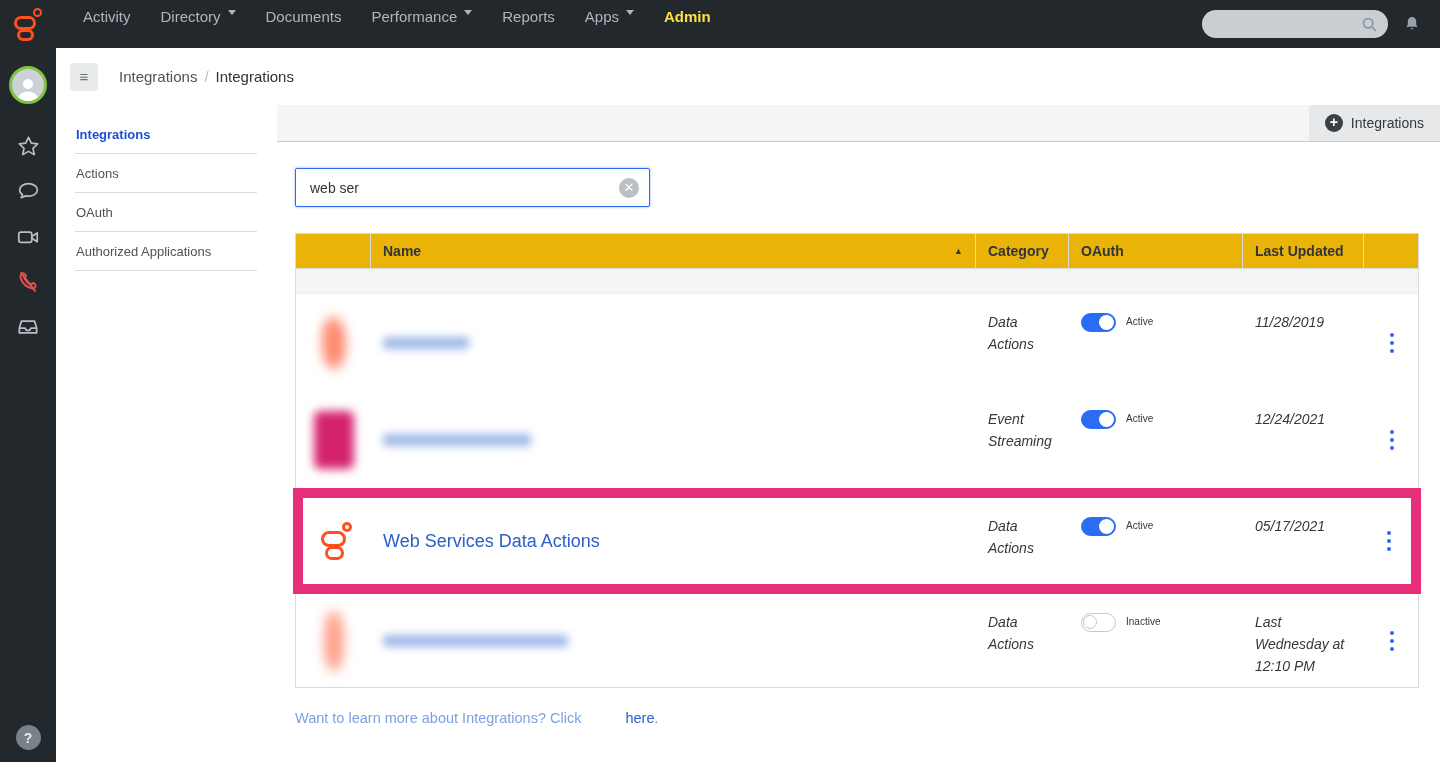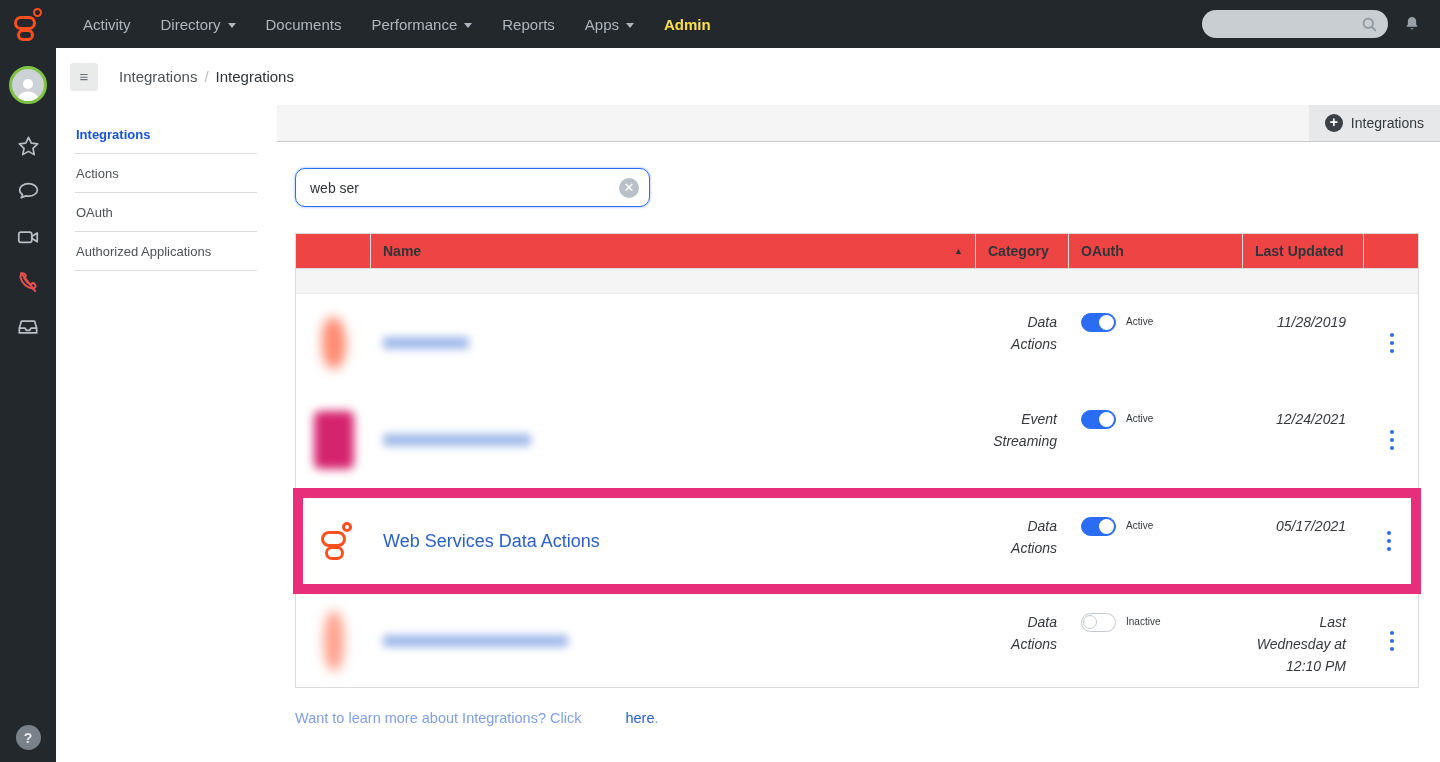--- a/index.html
+++ b/index.html
@@ -7,21 +7,21 @@
 
   
   .topnav { position:fixed; top:0; left:0; width:1440px; height:48px; background:#23282d; display:flex; align-items:center; z-index:20; }
   .logo-box { width:56px; height:48px; display:flex; align-items:center; justify-content:center; }
   .glogo { position:relative; width:30px; height:33px; }
   .glogo i { position:absolute; border:3px solid #ff4f1f; border-radius:8px; display:block; }
   .glogo .dot { right:1px; top:0; width:9px; height:9px; border-width:2.5px; border-radius:50%; }
   .glogo .mid { left:1px; top:8px; width:22px; height:14px; }
   .glogo .bot { left:4px; top:21px; width:17px; height:12px; border-radius:6px; }
   .nav-items { display:flex; align-items:center; margin-left:12px; }
-  .nav-item { padding:0 15px; font-size:15px; color:#aeb6bd; cursor:pointer; display:flex; align-items:center; gap:7px; height:32px; }
+  .nav-item { padding:0 15px; font-size:15px; color:#aeb6bd; cursor:pointer; display:flex; align-items:flex-start; gap:7px; height:32px; }
   .nav-item.active { color:#fde047; font-weight:bold; }
   .caret { width:0; height:0; border-left:4.5px solid transparent; border-right:4.5px solid transparent; border-top:5px solid #aeb6bd; margin-top:2px; }
   .nav-search { margin-left:auto; width:186px; height:28px; border-radius:14px; background:#c9ced3; display:flex; align-items:center; padding:0 10px 0 14px; }
   .nav-search input { flex:1; min-width:0; border:none; outline:none; background:transparent; font-size:13px; color:#3a4045; font-family:"Liberation Sans",sans-serif; }
   .bell-wrap { margin:0 18px 0 14px; display:flex; align-items:center; cursor:pointer; }
 
   
   .rail { position:fixed; left:0; top:48px; width:56px; height:714px; background:#23282d; display:flex; flex-direction:column; align-items:center; padding:18px 0 12px; z-index:15; }
   .avatar { width:38px; height:38px; border-radius:50%; border:3px solid #7fc241; background:#cdd2d6; display:flex; align-items:flex-end; justify-content:center; overflow:hidden; cursor:pointer; margin-bottom:20px; }
   .rail-icon { height:45px; display:flex; align-items:center; justify-content:center; cursor:pointer; width:56px; }
@@ -38,26 +38,26 @@
   .content-row { position:absolute; top:57px; left:0; width:1384px; height:657px; display:flex; }
   .menu-panel { width:221px; padding:10px 0 0 19px; background:#fff; flex:none; }
   .menu-item { width:182px; padding:12px 0 11px 1px; border-bottom:1px solid #dcdcdc; font-size:13px; color:#4c5256; cursor:pointer; }
   .menu-item.active { color:#1d52cf; font-weight:bold; }
 
   .work-area { flex:1; position:relative; }
   .toolbar { height:37px; background:#f5f5f6; border-bottom:1px solid #c9cacb; display:flex; justify-content:flex-end; }
   .add-btn { height:36px; padding:0 16px; background:#e7e8e9; display:flex; align-items:center; gap:8px; font-size:14px; color:#33383c; cursor:pointer; }
   .plus-circle { width:18px; height:18px; border-radius:50%; background:#3a4045; color:#fff; font-size:14px; line-height:17px; text-align:center; font-weight:bold; flex:none; }
 
-  .search-wrap { margin:26px 0 0 18px; width:355px; height:39px; border:1px solid #2a6cf2; border-radius:10px; box-shadow:0 0 2px 1px rgba(42,108,242,.25); display:flex; align-items:center; background:#fff; }
+  .search-wrap { margin:26px 0 0 18px; width:355px; height:39px; border:1px solid #2a6cf2; border-radius:2px; box-shadow:0 0 2px 1px rgba(42,108,242,.25); display:flex; align-items:center; background:#fff; }
   .search-wrap input { flex:1; min-width:0; border:none; outline:none; font-size:14px; padding:0 14px; color:#2e3438; font-family:"Liberation Sans",sans-serif; }
   .clear-btn { width:20px; height:20px; flex:none; border-radius:50%; background:#b9c0c7; color:#fff; margin-right:10px; display:flex; align-items:center; justify-content:center; font-size:13px; line-height:1; cursor:pointer; }
 
   
-  .table { margin:26px 0 0 18px; width:1124px; border:1px solid #d9dadb; background:#ef4444;text-align:right; }
+  .table { margin:26px 0 0 18px; width:1124px; border:1px solid #d9dadb; background:#eab308; }
   .thead { display:grid; grid-template-columns:75px 605px 93px 174px 121px 56px; height:35px; border-bottom:1px solid #d9dadb; }
   .th { display:flex; align-items:center; padding:0 12px; font-weight:bold; font-size:14px; color:#2f3539; border-right:1px solid #d9dadb; cursor:pointer; }
   .th:last-child { border-right:none; }
   .th-name { justify-content:space-between; }
   .sort-arrow { font-size:9px; color:#2f3539; }
   .band { height:25px; background:#f5f5f5; border-bottom:1px solid #ececec; }
   .row { display:grid; grid-template-columns:75px 605px 93px 174px 121px 56px; height:97px; background:#fff; }
   .row.highlight { border:10px solid #e62e7b; height:106px; margin:0 -3px; grid-template-columns:68px 605px 93px 174px 121px 49px; }
   .row.last { height:93px; }
   .cell-icon { display:flex; align-items:center; justify-content:center; }

